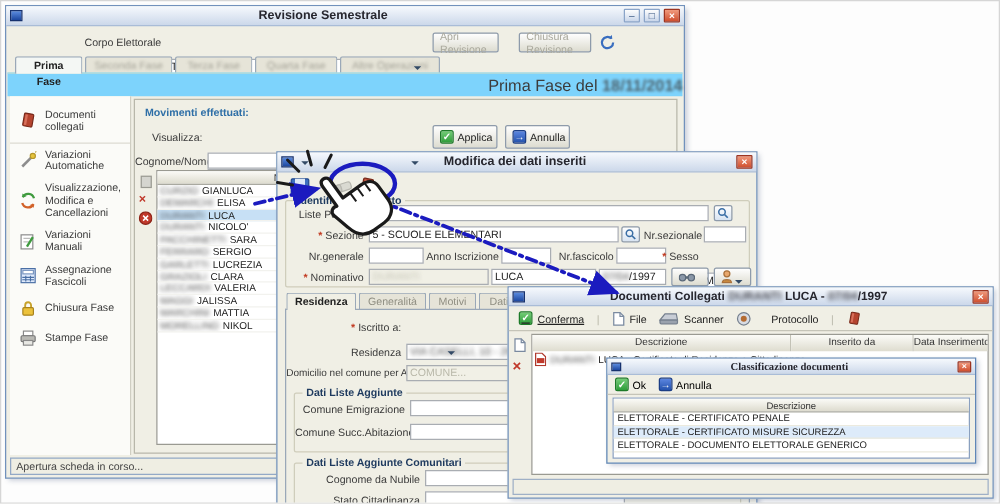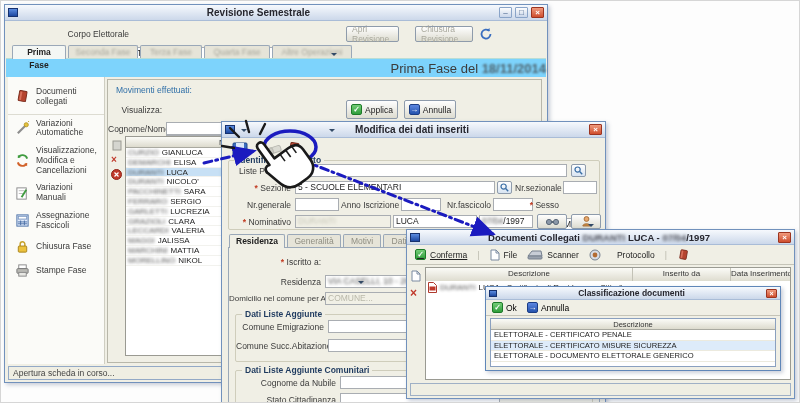--- a/index.html
+++ b/index.html
@@ -18,21 +18,21 @@
 
 
 .lbl { font-size:8.5px; color:#3a3a3a; white-space:nowrap; }
 .rt { text-align:right; }
 .star::before { content:"* "; color:#c23b22; font-weight:bold; }
 .inp { position:absolute; background:#fff; border:1px solid #a9adb2; height:13px; font-size:8.5px; line-height:11px; padding:0 2px; color:#222; white-space:nowrap; overflow:hidden; }
 .inp.dis { background:#f1f0e6; color:#b9b8a9; }
 .dd { padding-right:14px;margin-top:20px; }
 .dd::after { content:""; position:absolute; right:1px; top:1px; bottom:1px; width:11px; background:linear-gradient(#f4f8fd,#c5d6ee); border-left:1px solid #9db4d0; }
 .dd::before { content:""; position:absolute; right:4px; top:5px; border:3px solid transparent; border-top-color:#334a66; z-index:2; }
-.btn { position:absolute; border:1px solid #8e9bab; background:linear-gradient(#fefefe,#dddcd0); font-size:8.5px; color:#222; border-radius:2px; display:flex; align-items:center; justify-content:center; gap:3px; padding:1px 5px; }
+.btn { position:absolute; border:1px solid #8e9bab; background:linear-gradient(#fefefe,#dddcd0); font-size:8.5px; color:#222; border-radius:2px; display:flex; align-items:center; justify-content:flex-start; gap:3px; padding:1px 5px; }
 .btn.dis { color:#a9a89c; }
 .ck { width:11px; height:11px; flex:none; background:linear-gradient(#74cd77,#2e9d3a); border:1px solid #1c7a28; color:#fff; font-size:8px; line-height:10px; text-align:center; border-radius:2px; font-weight:bold; }
 .ar { width:11px; height:11px; flex:none; background:linear-gradient(#5c86e0,#2553ad); border:1px solid #1b3d85; color:#fff; font-size:8px; line-height:10px; text-align:center; border-radius:2px; font-weight:bold; }
 .fs { position:absolute; border:1px solid #cfcdbb; border-radius:2px; }
 .leg { position:absolute; top:-6px; left:6px; background:#f0efe5; padding:0 3px; font-size:8.5px; font-weight:bold; color:#1e3a5f; white-space:nowrap; }
 .sbtn { position:absolute; width:15px; height:13px; border:1px solid #8e9bab; background:linear-gradient(#fefefe,#d8e4f2); border-radius:2px; display:flex; align-items:center; justify-content:center; }
 .cz { filter:blur(1.7px); opacity:.8; }
 .cz2 { filter:blur(1.3px); opacity:.75; }
 
 
@@ -171,21 +171,21 @@
               <rect x="4" y="2" width="8" height="4" fill="#fff" stroke="#888"></rect>
               <rect x="2" y="6" width="12" height="5" rx="1" fill="#b9b9b4" stroke="#777"></rect>
               <rect x="4" y="10" width="8" height="4" fill="#e8e8e4" stroke="#888"></rect>
             </svg>
           </span>
         <span class="sblbl">Stampe Fase</span>
       </div>
     </div>
 
     <div class="abs" style="left:102px; top:74px; right:5px; bottom:19px; border:1px solid #b8b7aa;">
-      <span class="lbl abs" style="left:8px; top:5px; color:#2f6fa7; font-weight:normal;">Movimenti effettuati:</span>
+      <span class="lbl abs" style="left:8px; top:5px; color:#2f6fa7; font-weight:bold;">Movimenti effettuati:</span>
       <span class="lbl abs rt" style="left:0; top:25px; width:54px;">Visualizza:</span>
       <div class="inp dd abs" style="left:58px; top:23px; width:86px;"><span>Maschi e Femmine</span></div>
       <div class="inp dd abs" style="left:148px; top:23px; width:84px;"><span>Tutti i movimenti a verb...</span></div>
       <div class="btn" style="left:238px; top:20px; width:52px; height:19px;">
         <span class="ck">✓</span>
           <span>Applica</span>
       </div>
       <div class="btn" style="left:296px; top:20px; width:52px; height:19px;">
         <span class="ar">→</span>
           <span>Annulla</span>
@@ -450,21 +450,21 @@
         <span class="cz">DURANTI</span>
         <span>LUCA - Certificato di Residenza e Cittadinanza</span>
       </div>
     </div>
     <div class="abs" style="left:3px; right:3px; bottom:2px; height:13px; border:1px solid #9fb0c6; background:#efeee3;"></div>
   </div>
 
   <div class="win" id="win-class" style="left:484px; top:285px; width:296px; height:85px; border-color:#5f86b8;">
     <div class="tb" style="height:13px;">
       <span class="appico" style="width:8px; height:7px;"></span>
-      <span class="ttl" style="font-size:8.5px;">Classificazione documenti</span>
+      <span class="ttl" style="font-size:8.5px;font-family:Liberation Serif, serif;">Classificazione documenti</span>
       <span class="wbtn close" style="width:11px; height:9px; line-height:7px; font-size:7px;">×</span>
     </div>
     <div class="abs" style="left:0; right:0; top:13px; height:16px; display:flex; align-items:center; gap:10px; padding-left:6px; font-size:8.5px; border-bottom:1px solid #c5c4b8;">
       <span style="display:flex; align-items:center; gap:3px;">
           <span class="ck">✓</span>
           <span>Ok</span>
         </span>
       <span style="display:flex; align-items:center; gap:3px;">
           <span class="ar">→</span>
           <span>Annulla</span>

